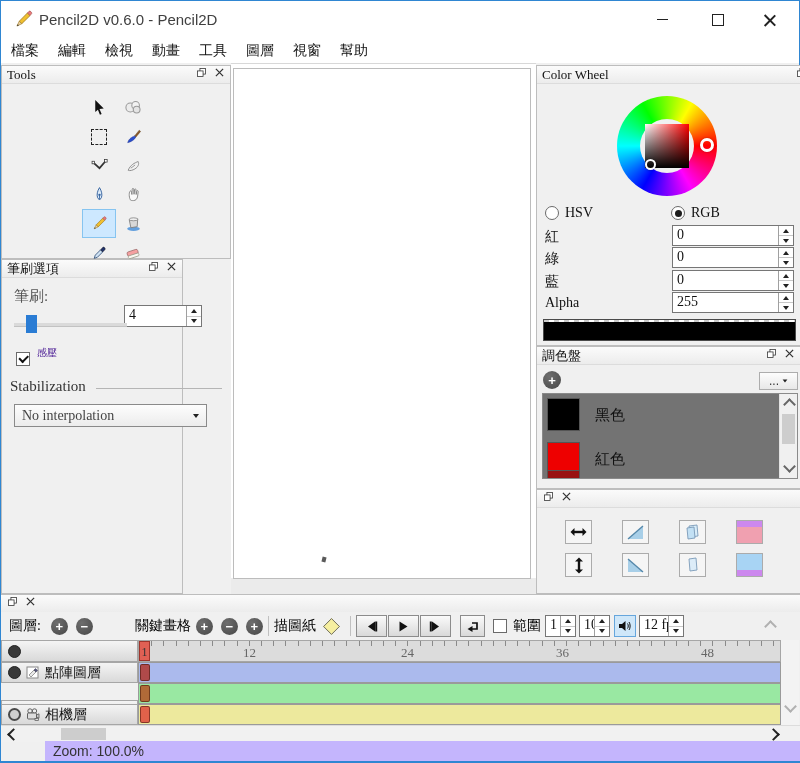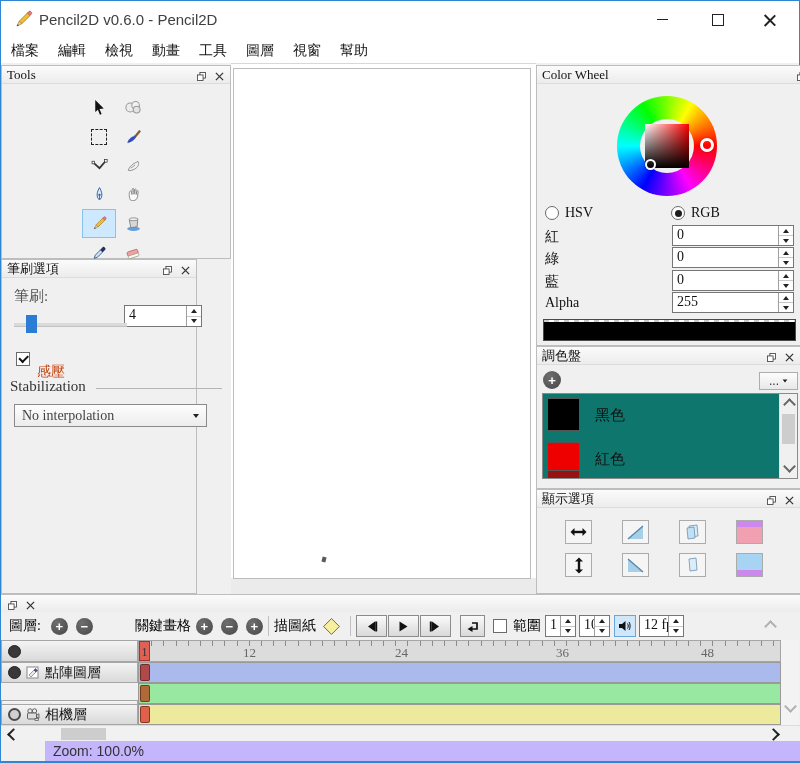--- a/index.html
+++ b/index.html
@@ -23,21 +23,21 @@
   .gl-close::after{transform:rotate(-45deg);}
 
   
   .menubar{position:absolute;left:0;top:37px;width:100%;height:25px;background:#fff;display:flex;align-items:center;padding-left:10px;box-sizing:border-box;gap:19px;}
   .menu-item{font-size:14px;color:#111;}
 
   
   .panel{position:absolute;background:#f0f0f0;border:1px solid #bdbdbd;box-sizing:border-box;}
   .panel-title{height:17px;line-height:17px;background:linear-gradient(#fbfbfb,#ececec);
                border-bottom:1px solid #dcdcdc;font-size:13px;padding-left:5px;color:#111;
-               display:flex;align-items:flex-end;}
+               display:flex;align-items:flex-start;}
   .pt-label{flex:1 1 auto;}
   .pt-btns{display:flex;gap:5px;margin-right:4px;align-items:center;}
   .pt-btn{width:13px;height:13px;display:flex;align-items:center;justify-content:center;}
 
   
   .spin{background:#fff;border:1px solid #767676;display:flex;box-sizing:border-box;height:22px;}
   .spin-val{flex:1;font-size:14px;padding:1px 0 0 4px;color:#111;overflow:hidden;white-space:nowrap;}
   .spin-btns{width:14px;border-left:1px solid #a0a0a0;display:flex;flex-direction:column;}
   .spin-btns i{flex:1;display:flex;align-items:center;justify-content:center;}
   .spin-btns i.u{border-bottom:1px solid #c8c8c8;}
@@ -80,21 +80,21 @@
   .wheel-hole{position:absolute;border-radius:50%;background:#f0f0f0;}
   .sv-square{position:absolute;background:linear-gradient(to bottom,rgba(0,0,0,0),#000),linear-gradient(to right,#fff,#f00);}
   .ring-marker{position:absolute;width:8px;height:8px;border:3.5px solid #fff;border-radius:50%;box-shadow:0 0 2px rgba(0,0,0,.35);}
   .sq-marker{position:absolute;width:7px;height:7px;border:2px solid #fff;border-radius:50%;box-shadow:0 0 2px rgba(0,0,0,.5);}
   .cw-label{position:absolute;font-size:14px;color:#111;}
   .color-bar{position:absolute;border:1px solid #4a4a4a;
      background:repeating-linear-gradient(90deg,#ccc 0 5px,#fff 5px 10px);}
   .color-bar-fill{position:absolute;left:0;right:0;bottom:0;top:2px;}
 
   
-  .plist{position:absolute;background:#0f766e;border:1px solid #8a8a8a;overflow:hidden;}
+  .plist{position:absolute;background:#737373;border:1px solid #8a8a8a;overflow:hidden;}
   .swatch{position:absolute;width:33px;height:33px;border:1px solid #555;box-sizing:border-box;}
   .sw-label{position:absolute;font-size:15px;color:#111;}
   .scrollbar-v{position:absolute;top:0;bottom:0;right:0;width:17px;background:#f0f0f0;border-left:1px solid #e2e2e2;}
   .sb-thumb{position:absolute;background:#cdcdcd;}
   .more-btn{position:absolute;border:1px solid #adadad;background:linear-gradient(#fdfdfd,#e8e8e8);
             font:12px "Liberation Sans",sans-serif;color:#333;display:flex;align-items:center;justify-content:center;gap:3px;}
 
   
   .disp-grid{display:grid;grid-template-columns:repeat(4,27px);gap:9px 30px;padding:12px 0 0 28px;}
   .disp-btn{width:27px;height:24px;border:1px solid #ababab;background:#f5f5f5;display:flex;align-items:center;justify-content:center;box-sizing:border-box;}
@@ -254,21 +254,21 @@
         <svg width="18" height="16" viewBox="0 0 16 16">
             <g transform="rotate(-18 8 9)">
               <rect x="2.5" y="5.5" width="11" height="4.5" rx="1.5" fill="#f4a0a0" stroke="#996666" stroke-width="0.7"></rect>
               <rect x="2.5" y="9.5" width="11" height="3" rx="1.2" fill="#f8f8f0" stroke="#999988" stroke-width="0.7"></rect>
             </g>
           </svg>
       </div>
     </div>
   </div>
 
-  <div class="panel" style="left:0;top:258px;width:196px;height:335px">
+  <div class="panel" style="left:0;top:258px;width:182px;height:335px">
     <div class="panel-title">
       <span class="pt-label">筆刷選項</span>
       <span class="pt-btns">
         <span class="pt-btn">
             <svg width="11" height="11" viewBox="0 0 14 14">
               <rect x="5" y="2" width="7" height="7" fill="#fff" stroke="#333"></rect>
               <rect x="2" y="5" width="7" height="7" fill="#fff" stroke="#333"></rect>
             </svg>
           </span>
         <span class="pt-btn">
@@ -286,21 +286,21 @@
             <span class="tri-up"></span>
           </i>
           <i>
             <span class="tri-dn"></span>
           </i>
         </span>
     </div>
     <div class="slider-groove" style="left:12px;top:63px;width:113px"></div>
     <div class="slider-handle" style="left:24px;top:55px"></div>
     <span class="cb checked abs" style="left:14px;top:92px"></span>
-    <span class="abs" style="left:35px;top:103px;font-size:14px;color:#c2410c">感壓</span>
+    <span class="abs" style="left:35px;top:86px;font-size:10px;color:#4c1d95">感壓</span>
     <span class="abs" style="left:8px;top:118px;font-size:15px;color:#333">Stabilization</span>
     <div class="group-line" style="left:94px;top:128px;width:126px"></div>
     <div class="combo" style="left:12px;top:144px;width:193px;height:23px">
       <span>No interpolation</span>
       <span class="tri-dn"></span>
     </div>
   </div>
 
   <div class="panel" style="left:535px;top:64px;width:295px;height:281px">
     <div class="panel-title">
@@ -415,21 +415,20 @@
       <div class="scrollbar-v">
         <span class="chev up abs" style="left:5px;top:6px"></span>
         <div class="sb-thumb" style="left:2px;top:20px;width:13px;height:30px"></div>
         <span class="chev down abs" style="left:5px;bottom:7px"></span>
       </div>
     </div>
   </div>
 
   <div class="panel" style="left:535px;top:488px;width:265px;height:105px">
     <div class="panel-title">
-      <span class="pt-label">顯示選項</span>
       <span class="pt-btns">
         <span class="pt-btn">
             <svg width="11" height="11" viewBox="0 0 14 14">
               <rect x="5" y="2" width="7" height="7" fill="#fff" stroke="#333"></rect>
               <rect x="2" y="5" width="7" height="7" fill="#fff" stroke="#333"></rect>
             </svg>
           </span>
         <span class="pt-btn">
             <svg width="9" height="9" viewBox="0 0 10 10">
               <path d="M1 1 L9 9 M9 1 L1 9" stroke="#333" stroke-width="1.4"></path>
@@ -617,21 +616,21 @@
             <circle cx="9.5" cy="4" r="2.2" fill="#eee" stroke="#555" stroke-width="0.9"></circle>
             <rect x="2.5" y="6" width="9" height="6" rx="1" fill="#ddd" stroke="#555" stroke-width="0.9"></rect>
             <path d="M11.5 8 L14 6.8 L14 11.2 L11.5 10 Z" fill="#ccc" stroke="#555" stroke-width="0.8"></path>
             <rect x="10" y="11.5" width="3.5" height="2" fill="#ddd" stroke="#555" stroke-width="0.7"></rect>
           </svg>
         <span class="layer-name">相機層</span>
       </div>
 
       <div class="ruler" style="width:643px">
         <span class="ruler-num" style="left:104px">12</span>
-        <span class="ruler-num" style="left:256px">24</span>
+        <span class="ruler-num" style="left:262px">24</span>
         <span class="ruler-num" style="left:417px">36</span>
         <span class="ruler-num" style="left:562px">48</span>
         <div class="frame-marker"><span>1</span></div>
       </div>
 
       <div class="track" style="top:22px;width:643px;background:var(--track_bitmap,#abbaed)">
         <div class="keyframe" style="background:var(--key_bitmap,#b04a4a)"></div>
       </div>
       <div class="track" style="top:43px;width:643px;background:var(--track_vector,#99e8a2)">
         <div class="keyframe" style="background:var(--key_vector,#b06a38)"></div>

